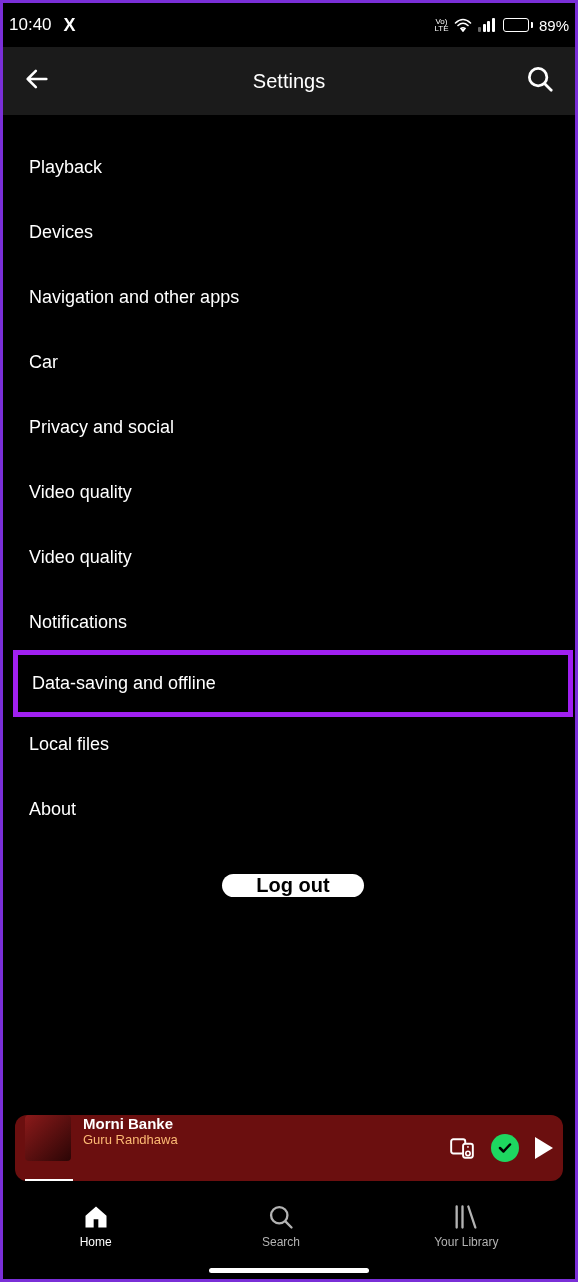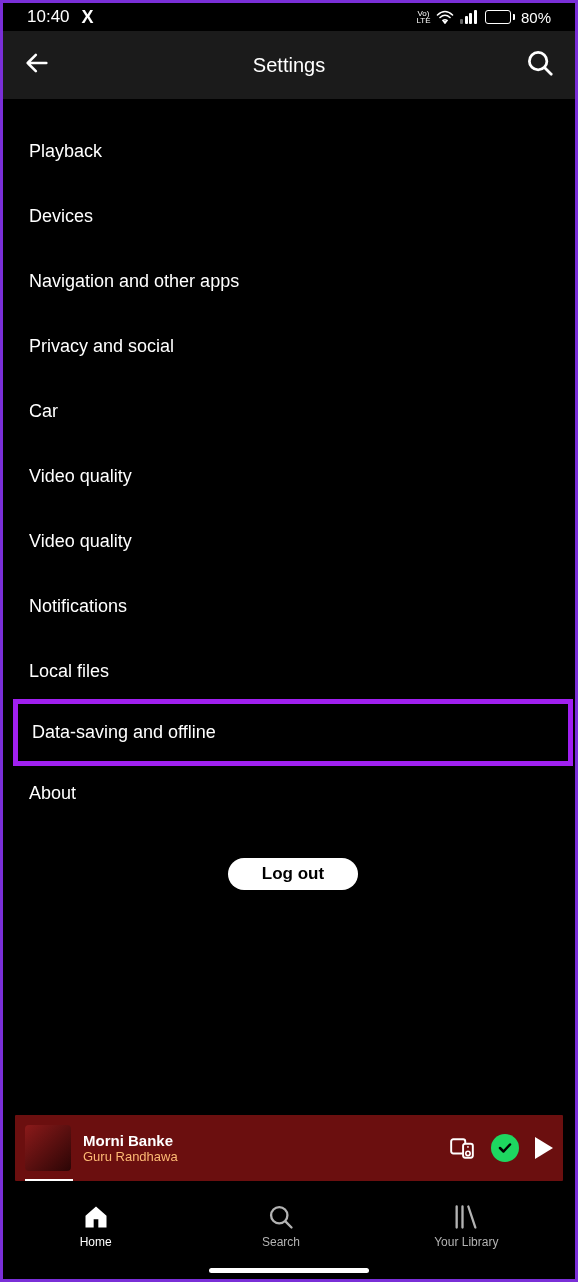--- a/index.html
+++ b/index.html
@@ -11,25 +11,25 @@
     body {
       width: 578px;
       height: 1282px;
       background: #000;
       color: #fff;
       position: relative;
       border: 3px solid #7a2fd8;
       overflow: hidden;
     }
     .status-bar {
-      height: 28px;
+      height: 44px;
       display: flex;
       align-items: center;
       justify-content: space-between;
-      padding: 0 24px;
+      padding: 0 6px;
       font-size: 17px;
       font-weight: 500;
     }
     .status-left {
       display: flex;
       align-items: center;
       gap: 12px;
     }
     .status-right {
       display: flex;
@@ -99,34 +99,33 @@
       margin: -5px 2px -5px 2px;
       padding: 18px 14px;
     }
     .logout-btn {
       display: block;
       margin: 32px auto 0;
       background: #fff;
       color: #000;
       border: none;
       border-radius: 40px;
-      padding: 6px 34px;
-      font-size: 17px;
+      padding: 0 34px;
+      font-size: 20px;
       font-weight: 700;
     }
     .now-playing {
       position: absolute;
       bottom: 98px;
       left: 12px;
       right: 12px;
       height: 66px;
       background: #6b0f0f;
-      border-radius: 1px;
-      display: flex;
-      align-items: center;
+      border-radius: 12px;
+      display: flex;
       padding: 0 10px;
       gap: 12px;
     }
     .album-art {
       width: 46px;
       height: 46px;
       background: linear-gradient(135deg, #8b1a1a 0%, #2b0505 100%);
       border-radius: 4px;
       display: flex;
       align-items: center;
@@ -254,21 +253,21 @@
     <span class="signal-bars">
         <span style="background:#666"></span>
         <span></span>
         <span></span>
         <span></span>
       </span>
     <span class="battery-icon">
       <span class="battery-body"><span class="battery-fill"></span></span>
         <span class="battery-tip"></span>
     </span>
-    <span>80%</span>
+    <span>89%</span>
   </div>
 </div>
 
 <div class="header">
   <div class="back-arrow">
     <svg width="28" height="28" viewBox="0 0 24 24" fill="none">
         <path d="M20 12 H4 M11 5 L4 12 L11 19" stroke="#fff" stroke-width="2.2" stroke-linecap="round" stroke-linejoin="round"></path>
       </svg>
   </div>
   <div class="header-title">Settings</div>
@@ -277,27 +276,27 @@
         <circle cx="10.5" cy="10.5" r="7" stroke="#fff" stroke-width="2.2"></circle>
         <path d="M16 16 L21 21" stroke="#fff" stroke-width="2.2" stroke-linecap="round"></path>
       </svg>
   </div>
 </div>
 
 <div class="settings-list">
   <div class="settings-item">Playback</div>
   <div class="settings-item">Devices</div>
   <div class="settings-item">Navigation and other apps</div>
+  <div class="settings-item">Car</div>
   <div class="settings-item">Privacy and social</div>
-  <div class="settings-item">Car</div>
   <div class="settings-item">Video quality</div>
   <div class="settings-item">Video quality</div>
   <div class="settings-item">Notifications</div>
+  <div class="settings-item highlight-box">Data-saving and offline</div>
   <div class="settings-item">Local files</div>
-  <div class="settings-item highlight-box">Data-saving and offline</div>
   <div class="settings-item">About</div>
   <button class="logout-btn">Log out</button>
 </div>
 
 <div class="now-playing">
   <div class="album-art"></div>
   <div class="track-info">
     <span class="track-title">Morni Banke</span>
     <span class="track-artist">Guru Randhawa</span>
   </div>

